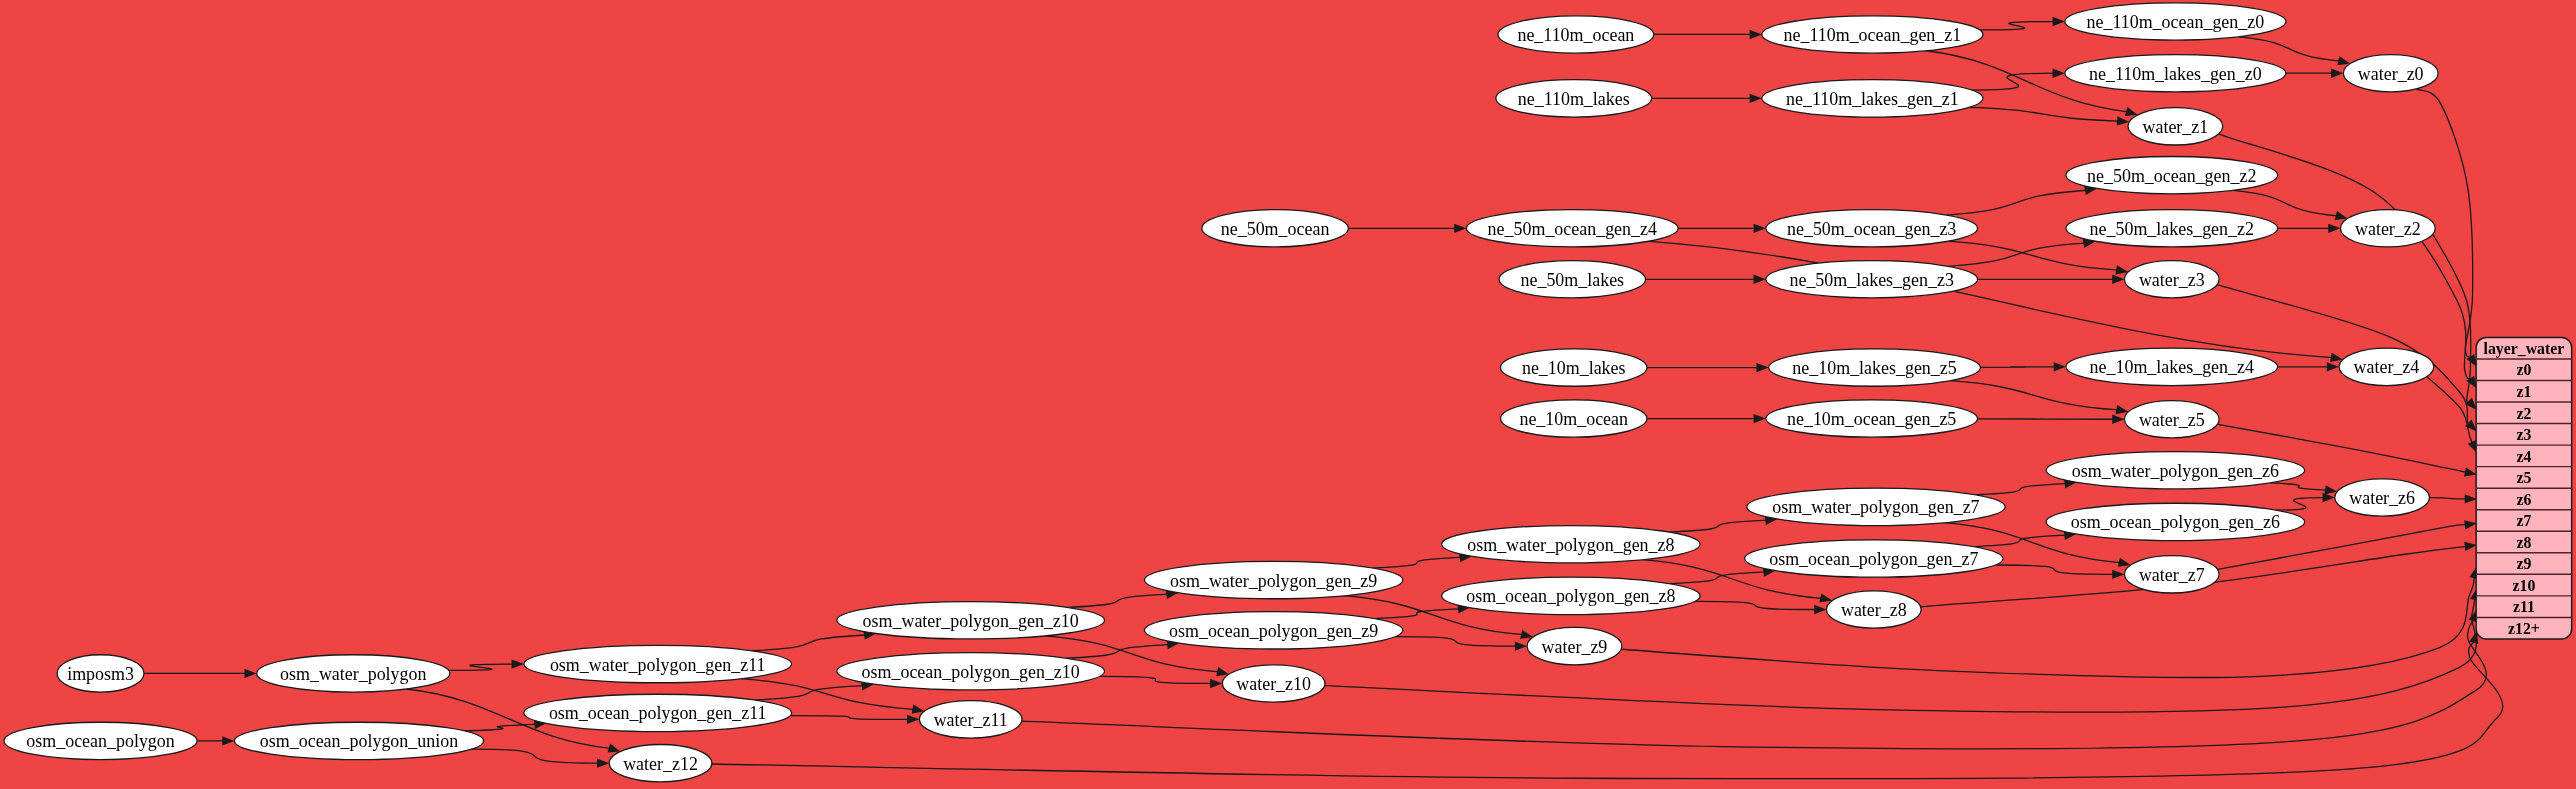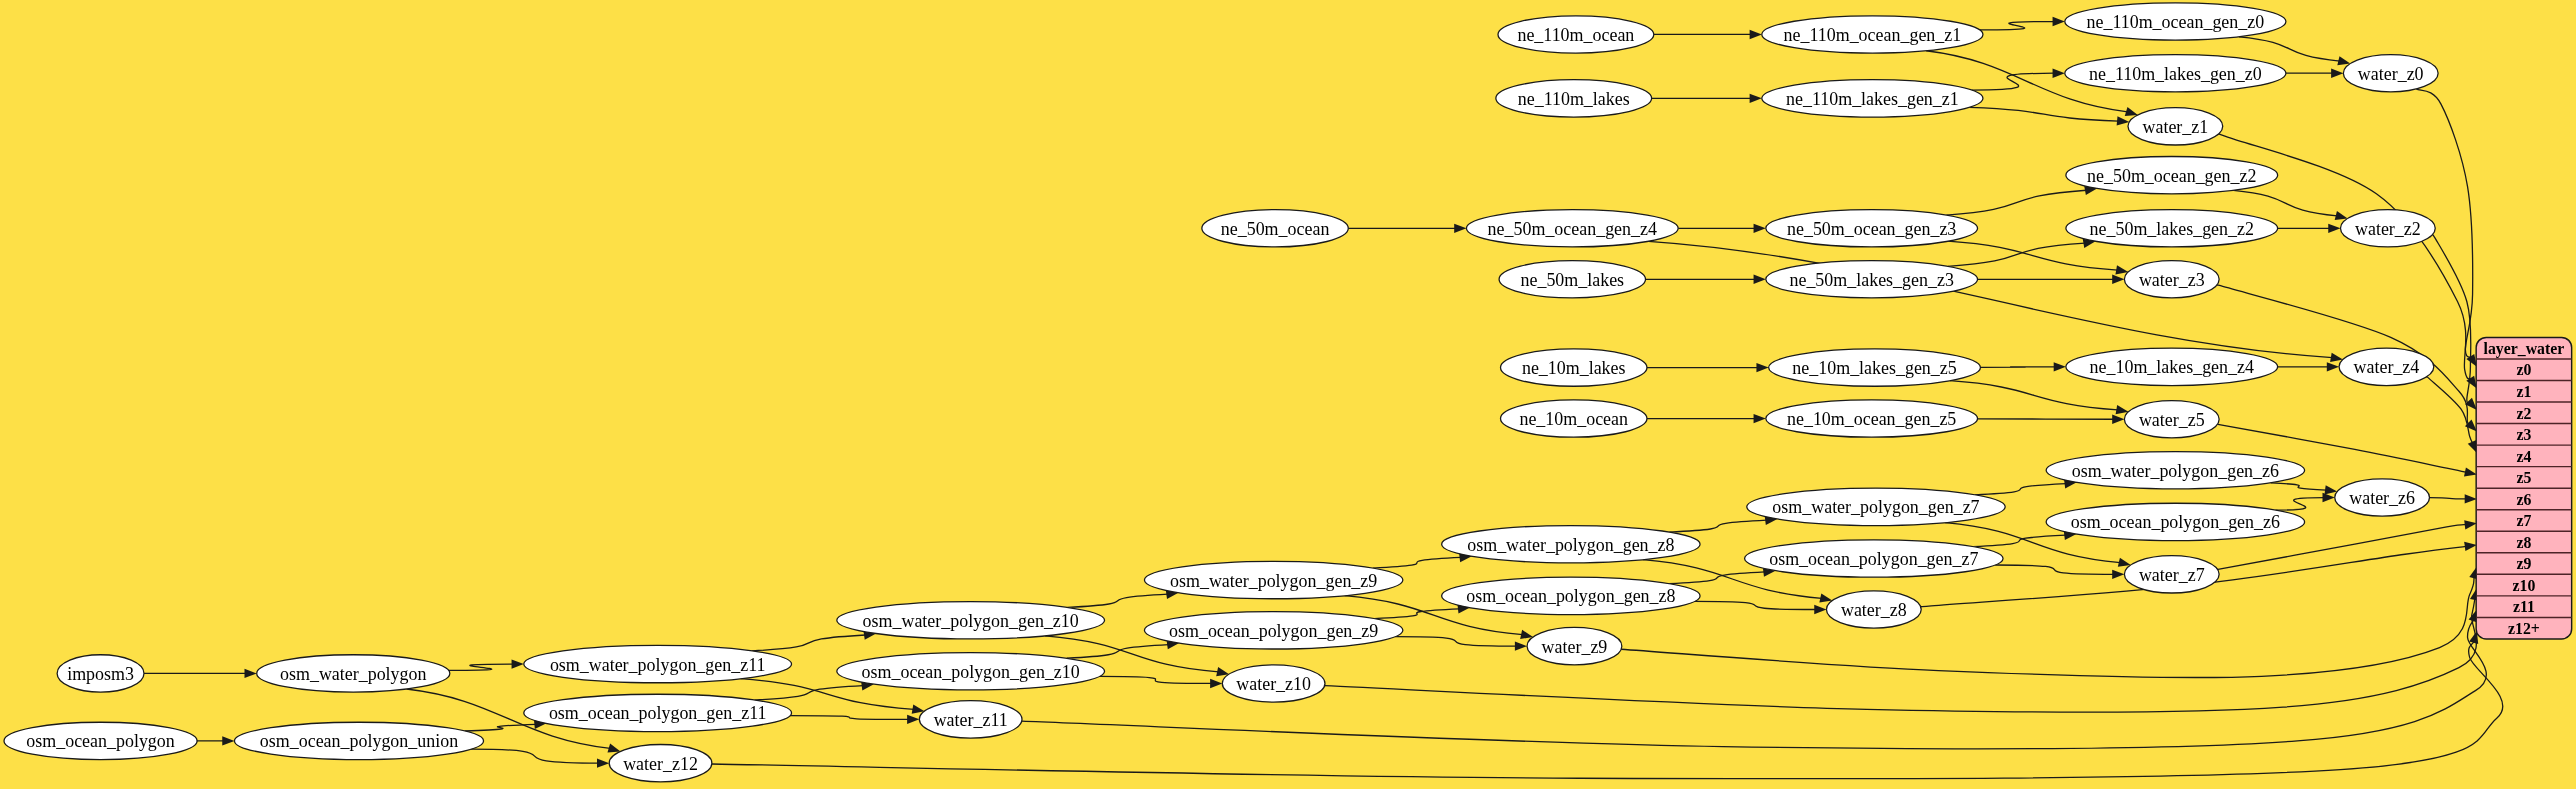--- a/index.html
+++ b/index.html
@@ -1,16 +1,16 @@
 <!DOCTYPE html>
 <html style="font-size:11.5px"><head>
 <meta charset="utf-8">
 <style>
   html,body{margin:0;padding:0;background:#ffffff;}
-  .canvas-wrap{width:2576px;height:789px;background:#fde047;overflow:hidden;}
+  .canvas-wrap{width:2576px;height:789px;background:#ef4444;overflow:hidden;}
   svg text{font-family:"Liberation Serif","DejaVu Serif",serif;fill:#000000;}
   svg .node-label{font-size:25px;}
   svg .table-label{font-size:22px;font-weight:bold;}
 </style>
 </head>
 <body>
 
 <div class="canvas-wrap">
   <svg id="graph" width="2576" height="789" viewBox="0 0 3588 1099" xmlns="http://www.w3.org/2000/svg">
       <g>

